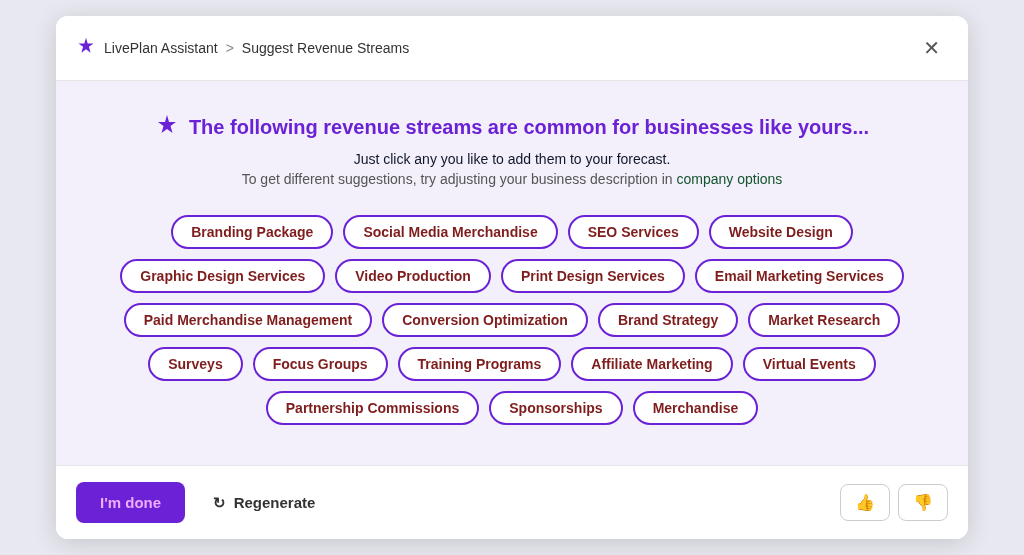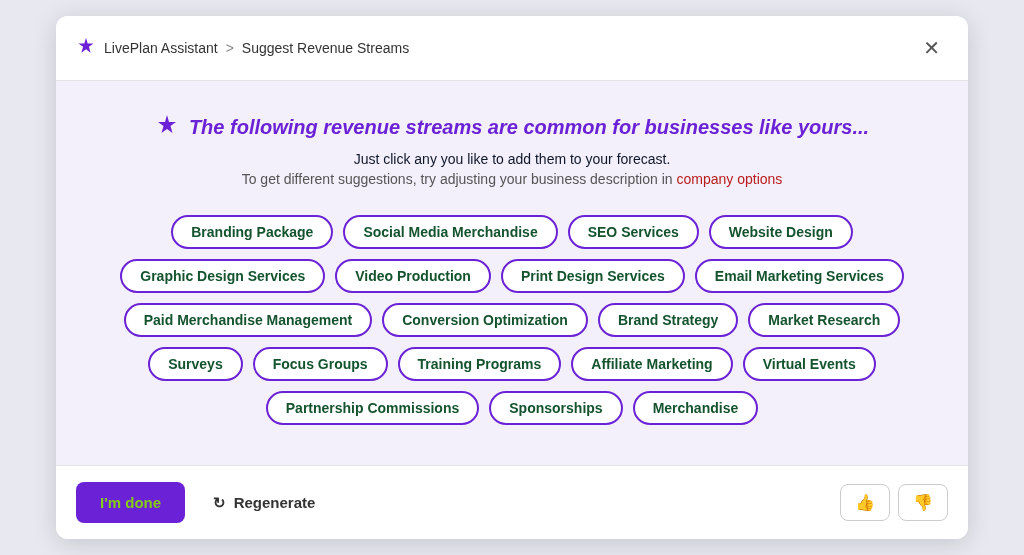--- a/index.html
+++ b/index.html
@@ -58,75 +58,74 @@
     .headline-section {
       text-align: center;
       margin-bottom: 28px;
     }
     .headline {
       display: flex;
       align-items: center;
       justify-content: center;
       gap: 10px;
       margin-bottom: 10px;
-      font-style: italic;
     }
     .headline-text {
       font-size: 20px;
       font-weight: 700;
       color: #6b21d6;
     }
     .subtext {
       font-size: 14px;
       color: #0f172a;
       margin-bottom: 4px;
     }
     .subtext-link {
       font-size: 14px;
       color: #555;
     }
     .subtext-link a {
-      color: #b91c1c;
+      color: #14532d;
       text-decoration: none;
     }
     .tags-container {
       display: flex;
       flex-wrap: wrap;
       gap: 10px;
       justify-content: center;
       margin-bottom: 16px;
     }
     .tag {
       border: 2px solid #6b21d6;
       border-radius: 24px;
       padding: 7px 18px;
       font-size: 14px;
       font-weight: 600;
-      color: #14532d;
+      color: #7f1d1d;
       background: #fff;
       cursor: pointer;
       transition: background 0.15s, color 0.15s;
       white-space: nowrap;
     }
     .modal-footer {
       background: #fff;
       padding: 16px 20px;
       display: flex;
       align-items: center;
       justify-content: space-between;
       border-top: 1px solid #e5e5e5;
     }
     .footer-left {
       display: flex;
       align-items: center;
       gap: 12px;
     }
     .done-btn {
       background: #6b21d6;
-      color: #84cc16;
+      color: #f0abfc;
       border: none;
       border-radius: 8px;
       padding: 12px 24px;
       font-size: 15px;
       font-weight: 700;
       cursor: pointer;
     }
     .regen-btn {
       background: none;
       border: none;

